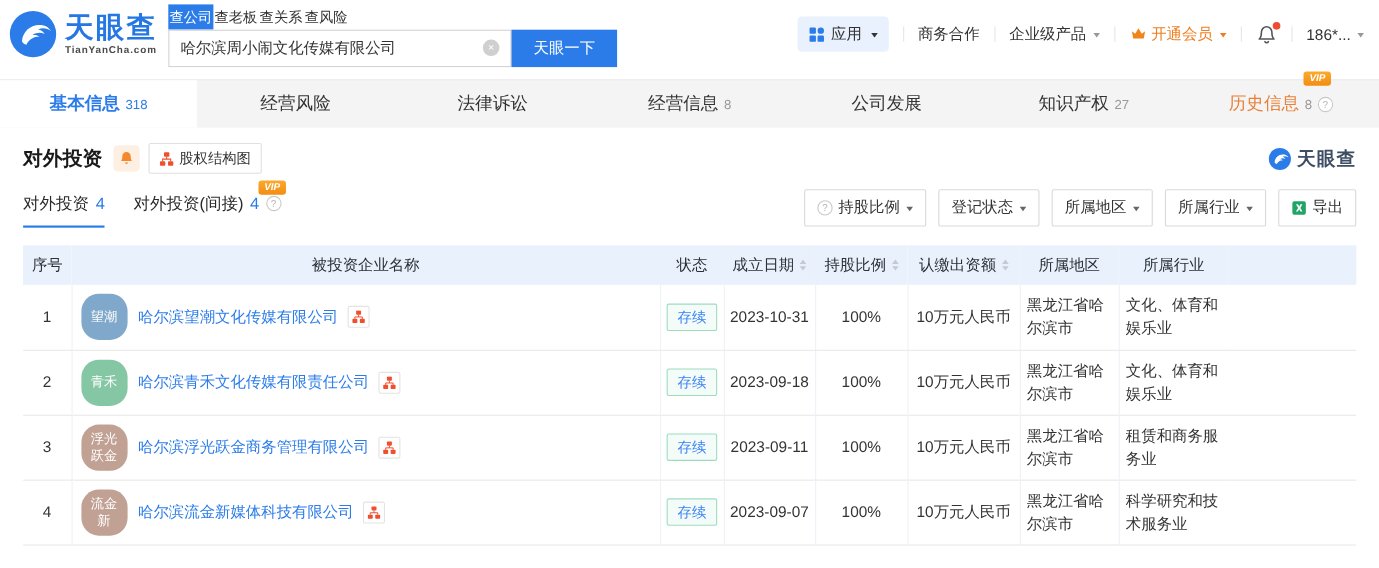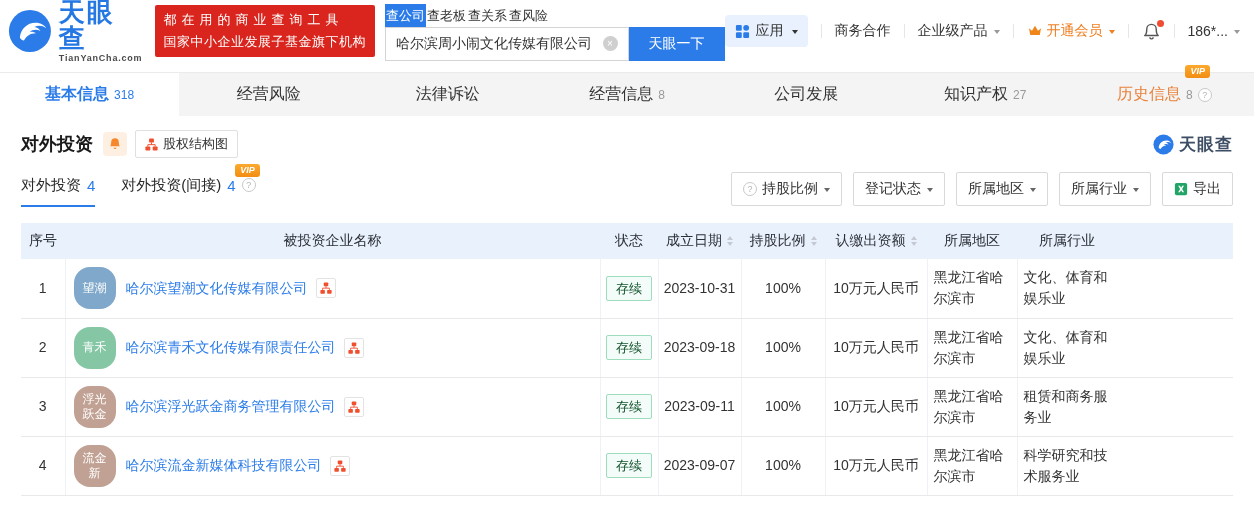--- a/index.html
+++ b/index.html
@@ -76,44 +76,40 @@
   .thwrap { display:inline-flex; align-items:center; gap:3px; }
   .sorts { display:inline-flex; flex-direction:column; gap:2px; margin-left:2px; }
   .s-up { width:0; height:0; border:3.5px solid transparent; border-bottom:4px solid #c5c9d2; }
   .s-dn { width:0; height:0; border:3.5px solid transparent; border-top:4px solid #c5c9d2; }
   tbody td { height:59px; border-bottom:1px solid #e9e9e9; border-left:1px solid #eef1f6; font-size:14px; color:#333; text-align:center; background:#fff; line-height:21px; }
   tbody td:first-child, tbody td.c-fill { border-left:none; }
   .namecell { display:flex; align-items:center; padding-left:8px; text-align:left; }
   .avatar { width:42px; height:42px; border-radius:16px; color:#fff; font-size:12px; line-height:15px; display:flex; flex-direction:column; align-items:center; justify-content:center; flex:0 0 auto; margin-right:10px; cursor:pointer; }
   .clink { color:#2b7ce9; text-decoration:none; margin-right:8px; cursor:pointer; }
   .orgbox { width:20px; height:20px; border:1px solid #e3e3e3; border-radius:2px; display:inline-flex; align-items:center; justify-content:center; flex:0 0 auto; cursor:pointer; background:#fff; }
-  .status { display:inline-block; padding:5px 9px; border:1px solid #9edcbe; color:#14532d; background:#f3fcf8; border-radius:2px; font-size:13px; line-height:1; }
+  .status { display:inline-block; padding:5px 9px; border:1px solid #9edcbe; color:#3b82f6; background:#f3fcf8; border-radius:2px; font-size:13px; line-height:1; }
   td.c-region, td.c-industry { text-align:left; padding-left:6px; }
 </style>
 </head>
 <body>
 
 <div class="page">
 
   <header class="topbar">
     <div class="logo">
       <svg viewBox="0 0 48 48" width="44" height="44">
         <circle cx="24" cy="24" r="23" fill="#2b7ce9"></circle>
         <path d="M13 31c1-10 9-17 19-16 5 .5 8 3 10 6-4-3-9-3.5-13-1.5 3 .5 5 2 6.5 4.5-4-2-8.5-1.5-12 1 2.5-.5 5 0 7 1.5-6 0-10.5 3-13 8-2-.5-4-2-4.5-3.5z" fill="#fff"></path>
       </svg>
       <div class="logo-txt">
         <span class="brand-name">天眼查</span>
         <span class="brand-domain">TianYanCha.com</span>
       </div>
     </div>
 
-    <div class="promo">
-      <div class="promo-l1">都在用的商业查询工具</div>
-      <div class="promo-l2">国家中小企业发展子基金旗下机构</div>
-    </div>
 
     <div class="searchwrap">
       <div class="stabs">
         <span class="stab active">查公司</span>
         <span class="stab">查老板</span>
         <span class="stab">查关系</span>
         <span class="stab">查风险</span>
       </div>
       <div class="srow">
         <div class="sbox">

